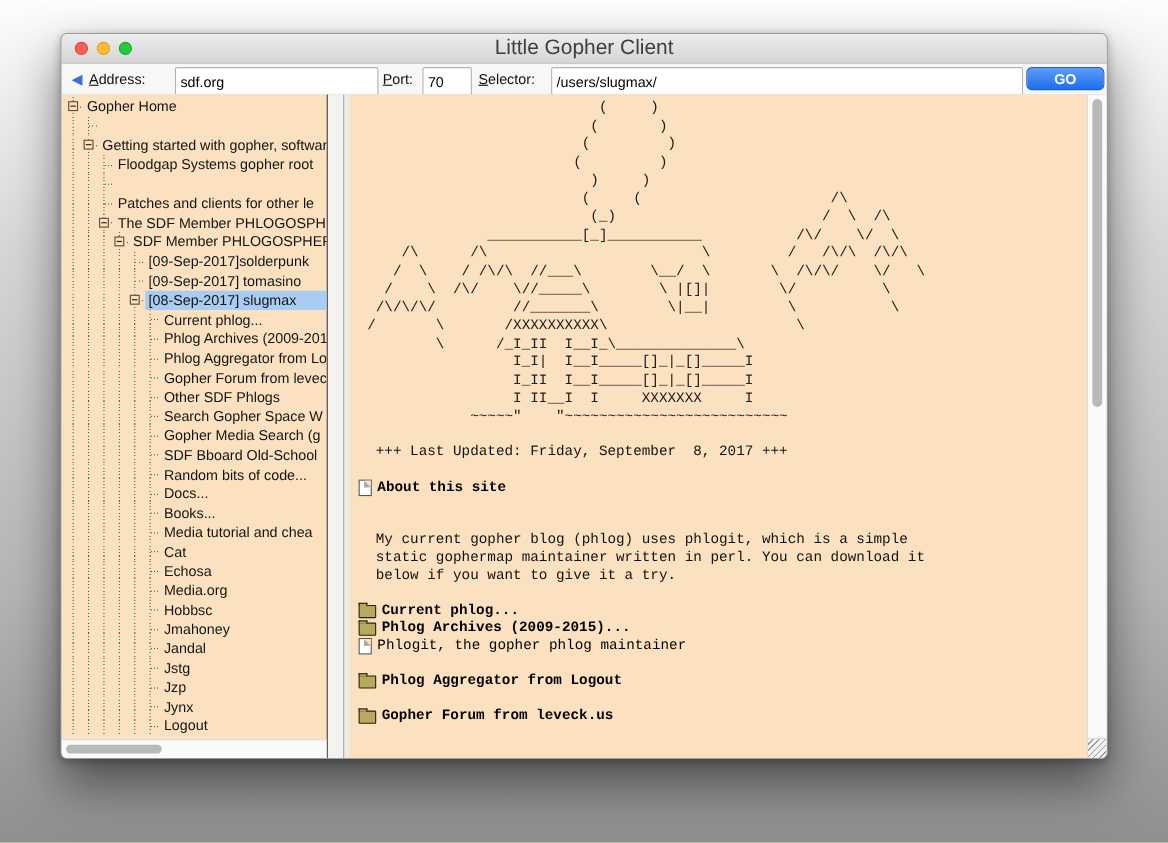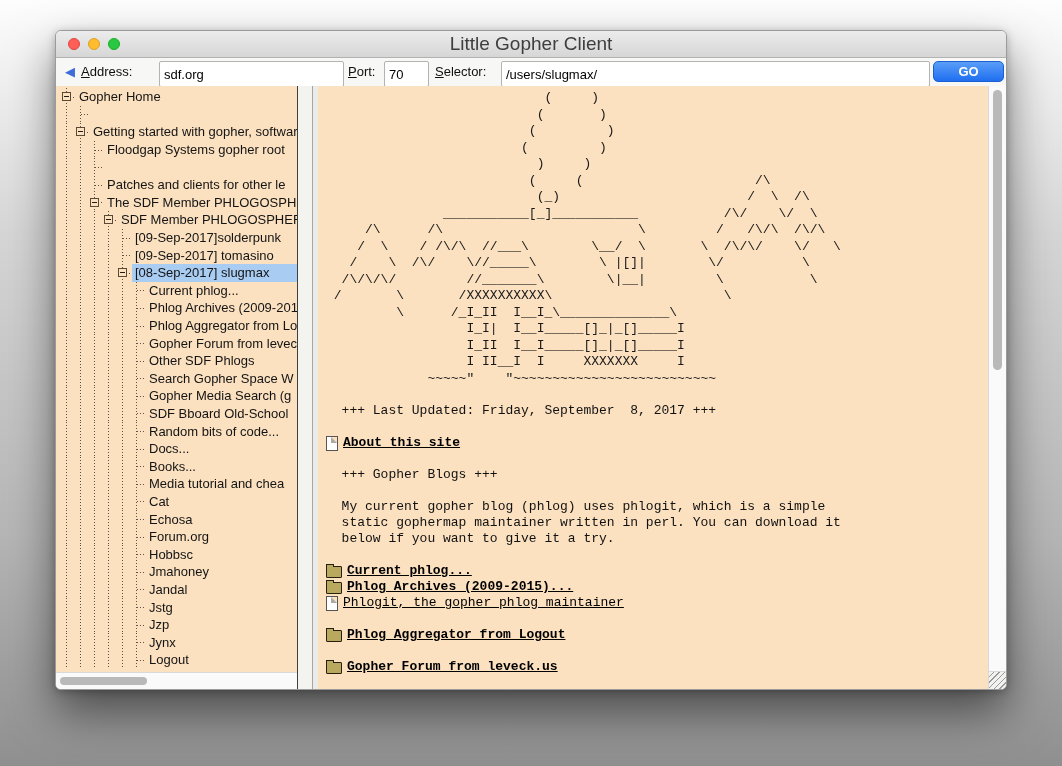--- a/index.html
+++ b/index.html
@@ -82,21 +82,21 @@
   
   .contentpanel{flex:1;background:#fbe1c0;position:relative;overflow:hidden;border-left:1px solid #a5a5a5}
   .gutter{position:absolute;left:0;top:0;bottom:0;width:5px;background:#ebebe8}
   .content-body{position:absolute;left:5px;top:0;right:17px;bottom:0;padding:4px 0 0 8px;overflow:hidden}
   .art{
     margin:0;font:13px/16.5px "Liberation Mono","DejaVu Sans Mono",monospace;
     color:#1a1a1a;white-space:pre;
   }
   .crow{height:16px;font:13px/16px "Liberation Mono","DejaVu Sans Mono",monospace;
     color:#111;white-space:pre;display:flex;align-items:center}
-  .glink{color:#000;text-decoration:underline;cursor:pointer}
+  .glink{color:#000;cursor:pointer}
   .glink.b{font-weight:bold}
   .ic{display:inline-block;flex:none;position:relative;margin-right:5px}
   .ic.folder{width:14px;height:10px;background:#b9a95e;border:1px solid #26200f;border-radius:1px;margin-top:1px}
   .ic.folder::before{content:'';position:absolute;top:-3px;left:-1px;width:6px;height:2px;
     background:#b9a95e;border:1px solid #26200f;border-bottom:none}
   .ic.doc{width:10px;height:13px;background:#fff;border:1px solid #555}
   .ic.doc::before{content:'';position:absolute;right:0;top:0;width:0;height:0;
     border:3px solid;border-color:#fbe1c0 #fbe1c0 #aaa #aaa}
   
   .vscroll{position:absolute;right:0;top:0;bottom:17px;width:17px;background:#fafafa;border-left:1px solid #d9d9d9}
@@ -335,21 +335,21 @@
             <span class="c"></span>
             <span class="lbl">Echosa</span>
           </div>
           <div class="trow">
             <span class="g"></span>
             <span class="g"></span>
             <span class="g"></span>
             <span class="g"></span>
             <span class="g"></span>
             <span class="c"></span>
-            <span class="lbl">Forum.org</span>
+            <span class="lbl">Media.org</span>
           </div>
           <div class="trow">
             <span class="g"></span>
             <span class="g"></span>
             <span class="g"></span>
             <span class="g"></span>
             <span class="g"></span>
             <span class="c"></span>
             <span class="lbl">Hobbsc</span>
           </div>
@@ -433,21 +433,20 @@
                   I_I|  I__I_____[]_|_[]_____I
                   I_II  I__I_____[]_|_[]_____I
                   I II__I  I     XXXXXXX     I
              ~~~~~"    "~~~~~~~~~~~~~~~~~~~~~~~~~~</pre>
         <div id="content-rows">
             <div class="crow"></div>
             <div class="crow">  +++ Last Updated: Friday, September  8, 2017 +++</div>
             <div class="crow"></div>
             <div class="crow"><span class="ic doc"></span><a class="glink b">About this site</a></div>
             <div class="crow"></div>
-            <div class="crow">  +++ Gopher Blogs +++</div>
             <div class="crow"></div>
             <div class="crow">  My current gopher blog (phlog) uses phlogit, which is a simple</div>
             <div class="crow">  static gophermap maintainer written in perl. You can download it</div>
             <div class="crow">  below if you want to give it a try.</div>
             <div class="crow"></div>
             <div class="crow"><span class="ic folder"></span><a class="glink b">Current phlog...</a></div>
             <div class="crow"><span class="ic folder"></span><a class="glink b">Phlog Archives (2009-2015)...</a></div>
             <div class="crow"><span class="ic doc"></span><a class="glink">Phlogit, the gopher phlog maintainer</a></div>
             <div class="crow"></div>
             <div class="crow"><span class="ic folder"></span><a class="glink b">Phlog Aggregator from Logout</a></div>

